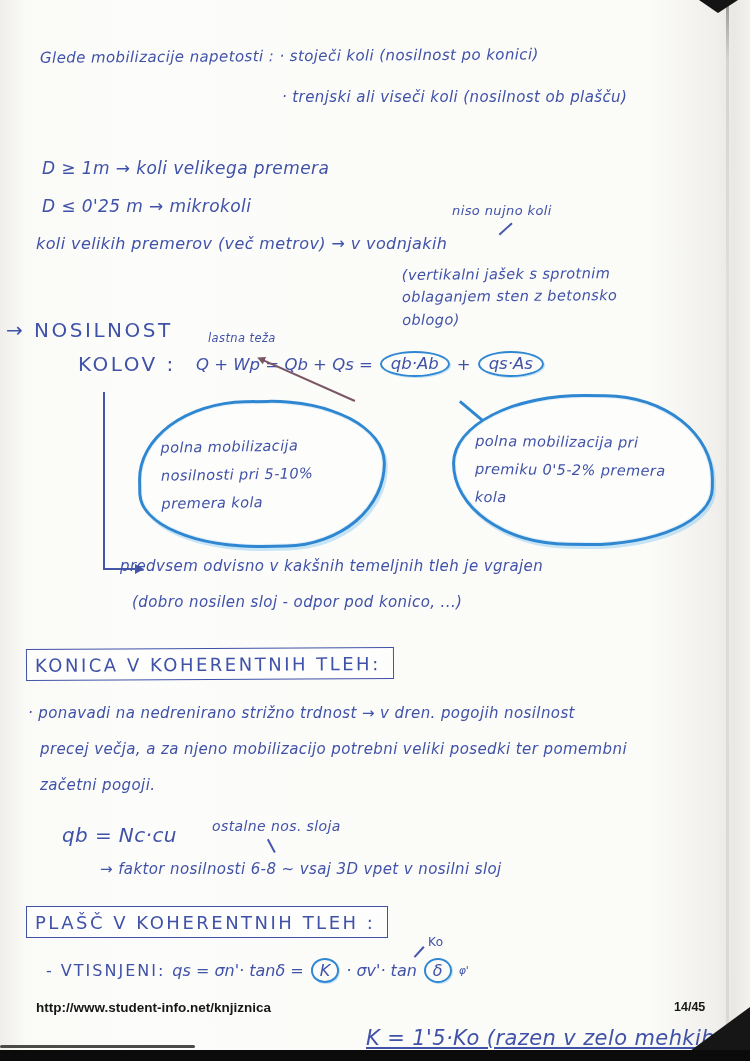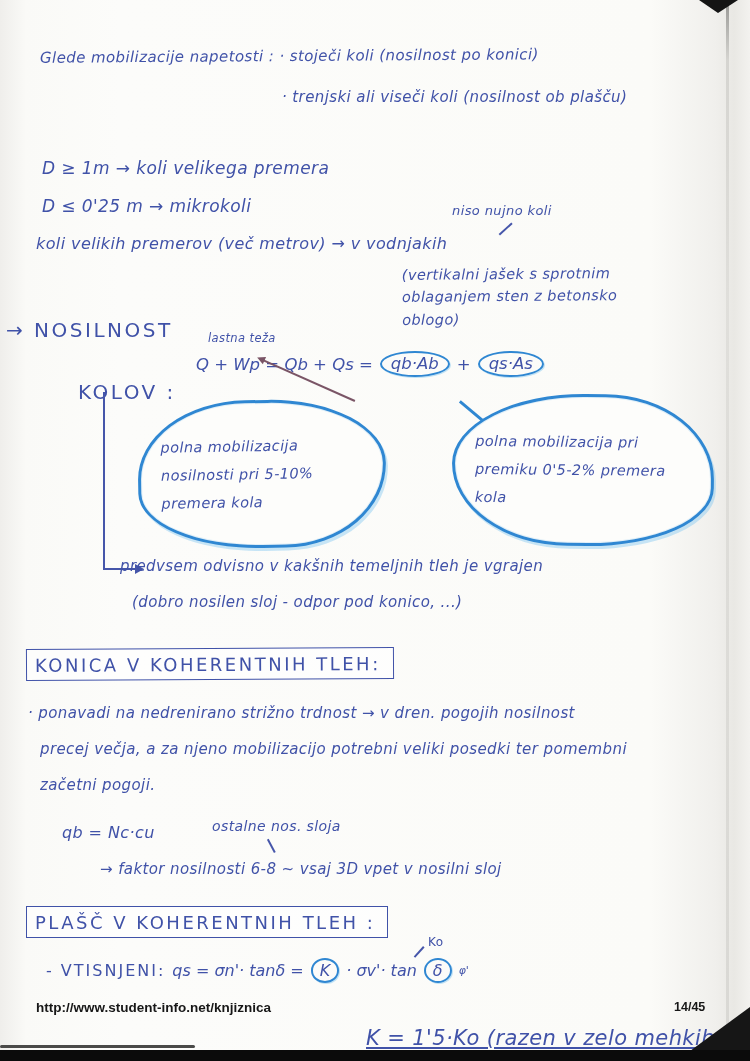--- a/index.html
+++ b/index.html
@@ -51,21 +51,21 @@
   <div class="hw" style="left:42px;top:156px;font-size:17px;">D ≥ 1m → koli velikega premera</div>
   <div class="hw" style="left:42px;top:194px;font-size:17px;">D ≤ 0'25 m → mikrokoli</div>
   <div class="hw" style="left:452px;top:202px;font-size:13px;">niso nujno koli</div>
   <div class="tick" style="left:497px;top:228px;width:17px;transform:rotate(-42deg);"></div>
   <div class="hw" style="left:36px;top:232px;font-size:16px;">koli velikih premerov (več metrov) → v vodnjakih</div>
   <div class="hw" style="left:402px;top:263px;font-size:14.5px;line-height:1.55;transform:rotate(-.5deg);">(vertikalni jašek s sprotnim
 oblaganjem sten z betonsko
 oblogo)</div>
 
   <div class="hw-caps" style="left:6px;top:318px;font-size:20px;">→ NOSILNOST</div>
-  <div class="hw-caps" style="left:78px;top:352px;font-size:20px;margin-top:28px;">KOLOV :</div>
+  <div class="hw-caps" style="left:78px;top:352px;font-size:20px;">KOLOV :</div>
   <div class="hw" style="left:208px;top:330px;font-size:11.5px;">lastna teža</div>
 
   <div class="frow" style="left:196px;top:351px;font-size:16.5px;">
     <span>Q + Wp = Qb + Qs =</span>
     <span class="circled">qb·Ab</span>
     <span>+</span>
     <span class="circled">qs·As</span>
   </div>
 
   <div class="bracket" style="left:103px;top:392px;width:30px;height:176px;"></div>
@@ -85,21 +85,21 @@
   </div>
 
   <div class="hw" style="left:132px;top:592px;font-size:15px;">(dobro nosilen sloj - odpor pod konico, ...)</div>
   <div class="hw" style="left:120px;top:556px;font-size:15px;">predvsem odvisno v kakšnih temeljnih tleh je vgrajen</div>
 
   <div class="hw-caps boxed" style="left:26px;top:648px;font-size:18px;transform:rotate(-.3deg);">KONICA V KOHERENTNIH TLEH:</div>
   <div class="hw" style="left:28px;top:703px;font-size:15px;">· ponavadi na nedrenirano strižno trdnost → v dren. pogojih nosilnost</div>
   <div class="hw" style="left:40px;top:739px;font-size:15px;">precej večja, a za njeno mobilizacijo potrebni veliki posedki ter pomembni</div>
   <div class="hw" style="left:40px;top:775px;font-size:15px;">začetni pogoji.</div>
 
-  <div class="hw" style="left:62px;top:821px;font-size:16px;">qb = Nc·cu</div>
+  <div class="hw" style="left:62px;top:821px;font-size:20px;">qb = Nc·cu</div>
   <div class="hw" style="left:212px;top:816px;font-size:14px;">ostalne nos. sloja</div>
   <div class="tick" style="left:264px;top:845px;width:15px;transform:rotate(62deg);"></div>
   <div class="hw" style="left:100px;top:859px;font-size:15px;">→ faktor nosilnosti 6-8 ~ vsaj 3D vpet v nosilni sloj</div>
 
   <div class="hw-caps boxed" style="left:26px;top:906px;font-size:18px;">PLAŠČ V KOHERENTNIH TLEH :</div>
 
   <div class="frow" style="left:46px;top:958px;font-size:16px;">
     <span class="hw-caps" style="position:static;font-size:16px;letter-spacing:2px;">- VTISNJENI:</span>
     <span>qs = σn'· tanδ =</span>
     <span class="circled" style="padding:1px 7px;">K</span>

